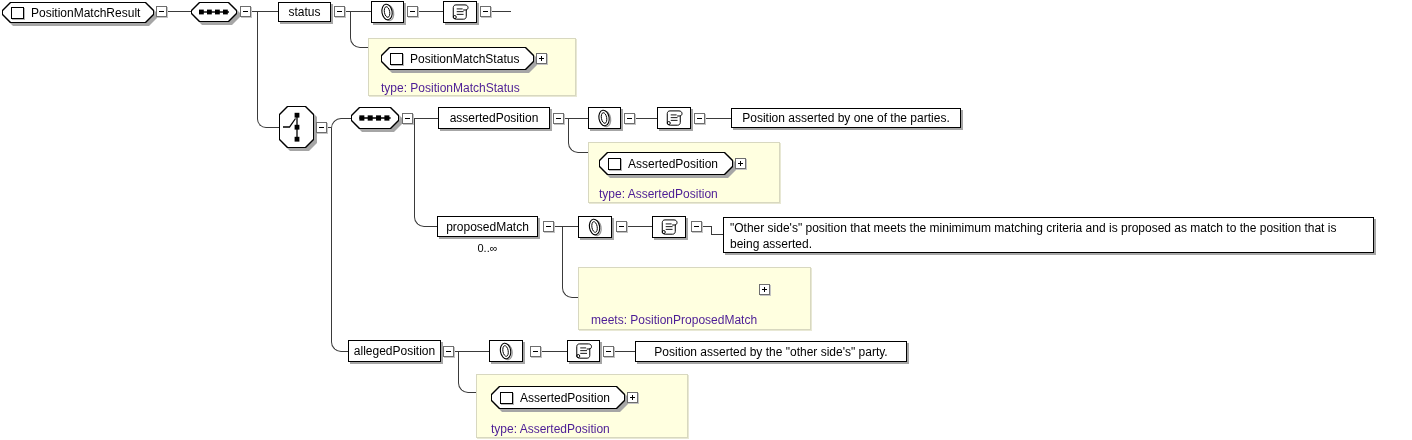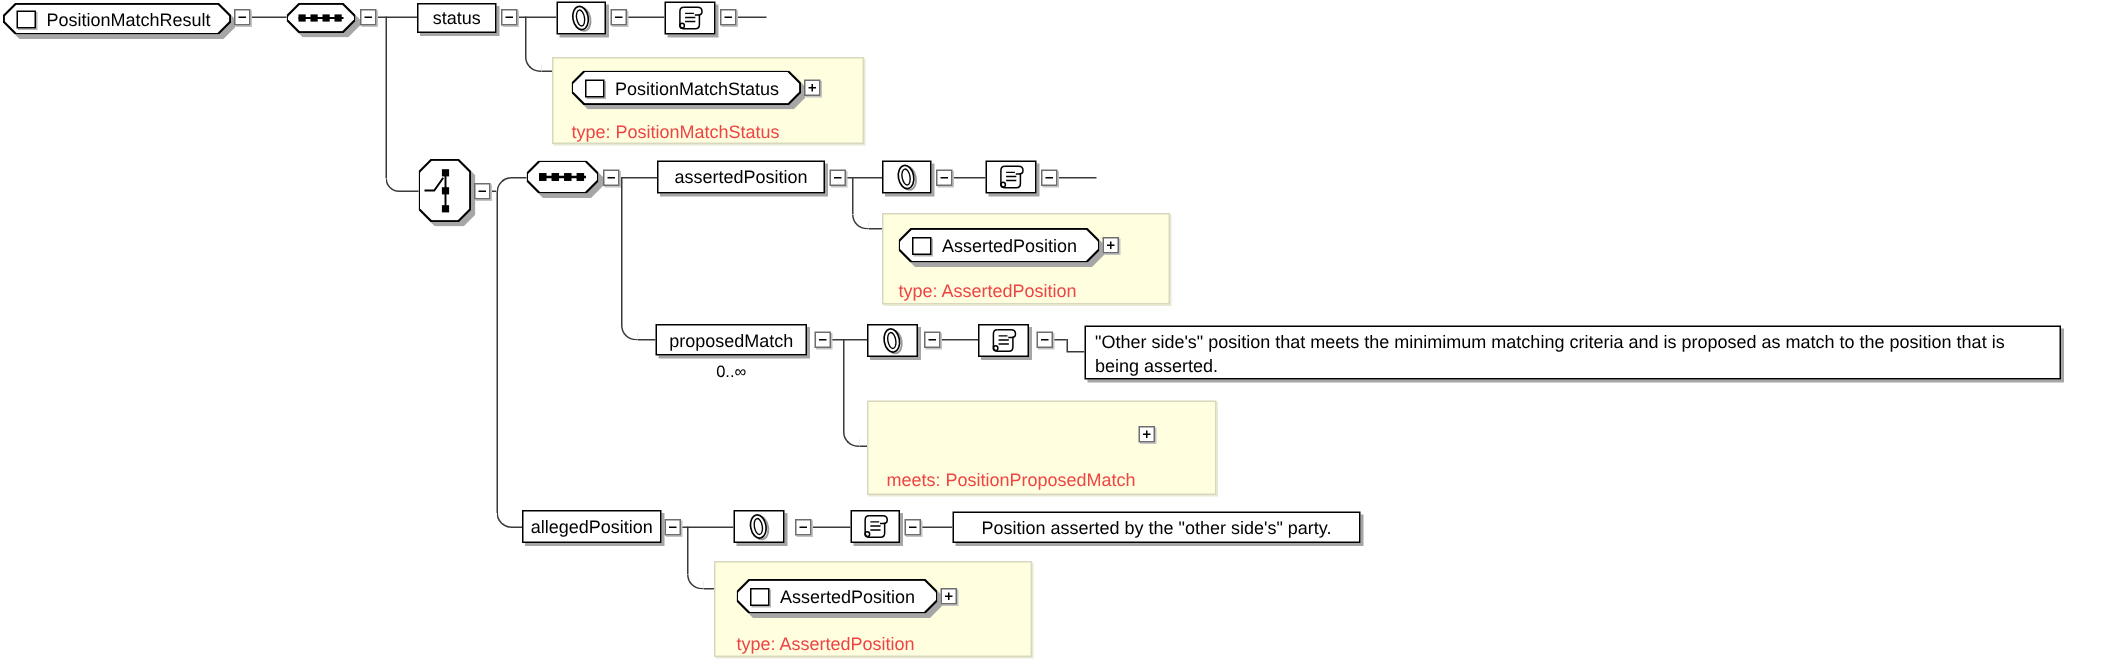--- a/index.html
+++ b/index.html
@@ -38,21 +38,21 @@
   .dbox.multi{white-space:normal;justify-content:flex-start;align-items:flex-start;
               padding:2px 6px;line-height:16px;}
   
   .handle{position:absolute;width:11px;height:11px;background:#fff;border:1px solid #6e6e6e;
           box-shadow:1px 1px 0 #c4c4c4;box-sizing:border-box;}
   .handle::before{content:"";position:absolute;left:2px;right:2px;top:4px;height:1px;background:#000;}
   .handle.plus::after{content:"";position:absolute;top:2px;bottom:2px;left:4px;width:1px;background:#000;}
   
   .ypanel{position:absolute;background:#ffffe0;border:1px solid #d8d8c0;
           box-shadow:1px 1px 0 #e8e8d4;box-sizing:border-box;}
-  .tcap{position:absolute;color:#ef4444;white-space:nowrap;}
+  .tcap{position:absolute;color:#4c1d95;white-space:nowrap;}
   .occurs{position:absolute;text-align:center;font-size:11px;color:#000;}
 </style>
 </head>
 <body>
 
 <div class="canvas">
 
   <div class="hl" style="left:167px;top:11px;width:24px"></div>
   <div class="hl" style="left:251px;top:11px;width:27px"></div>
   <div class="hl" style="left:345px;top:11px;width:26px"></div>
@@ -225,20 +225,23 @@
       <g fill="none" stroke="#000" stroke-width="1.1">
         <path d="M12.5 3.2 H22.5 C24.6 3.2 25.8 4.6 25.8 6.2 C25.8 7.8 24.6 8.8 23 8.8 H20.5"></path>
         <path d="M12.5 3.2 C10.6 3.2 9.6 4.6 9.6 6.2 V15.4 C9.6 17.4 10.8 18.9 12.8 18.9 H21 C23 18.9 23.9 17.4 23.9 15.8 V8.2"></path>
         <circle cx="11.2" cy="16.6" r="1.7"></circle>
         <path d="M13.4 7.6 h6.5 M13.4 10.6 h7.5 M13.4 13.6 h7.5" stroke-width="1"></path>
       </g>
     </svg>
   </div>
   <div class="handle" style="left:694px;top:113px"></div>
 
+  <div class="dbox" style="left:731px;top:108px;width:230px;height:20px">
+    <span>Position asserted by one of the parties.</span>
+  </div>
 
   <div class="ypanel" style="left:588px;top:142px;width:192px;height:61px">
     <div class="octa" style="left:10px;top:9px;width:134px;height:23px">
       <div class="sh"></div>
         <div class="bd"></div>
         <div class="fl"></div>
       <div class="ct">
         <span class="sq"></span>
         <span class="lbl">AssertedPosition</span>
       </div>

